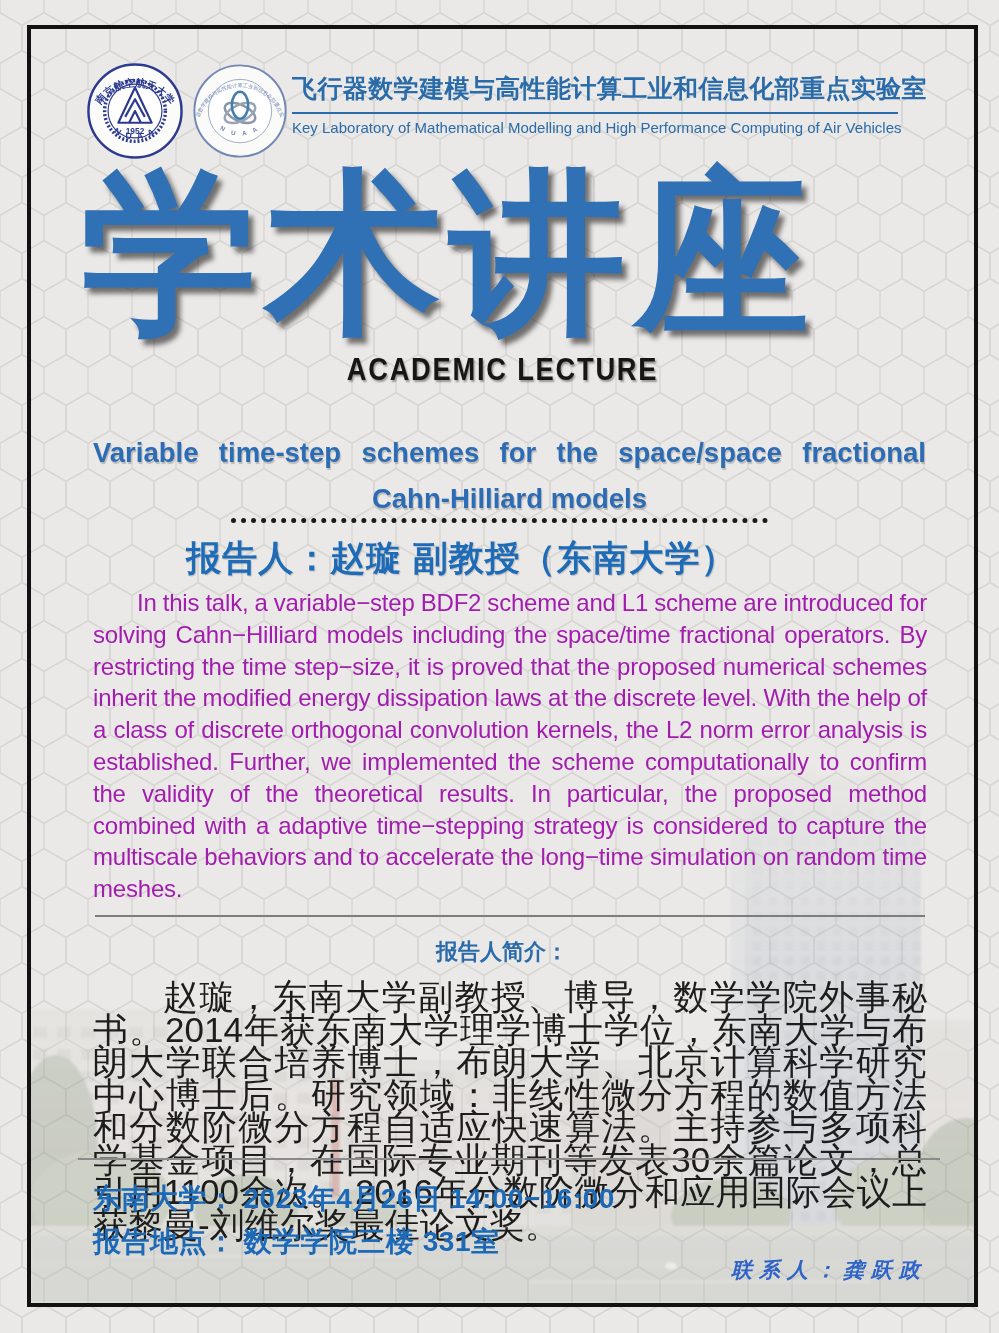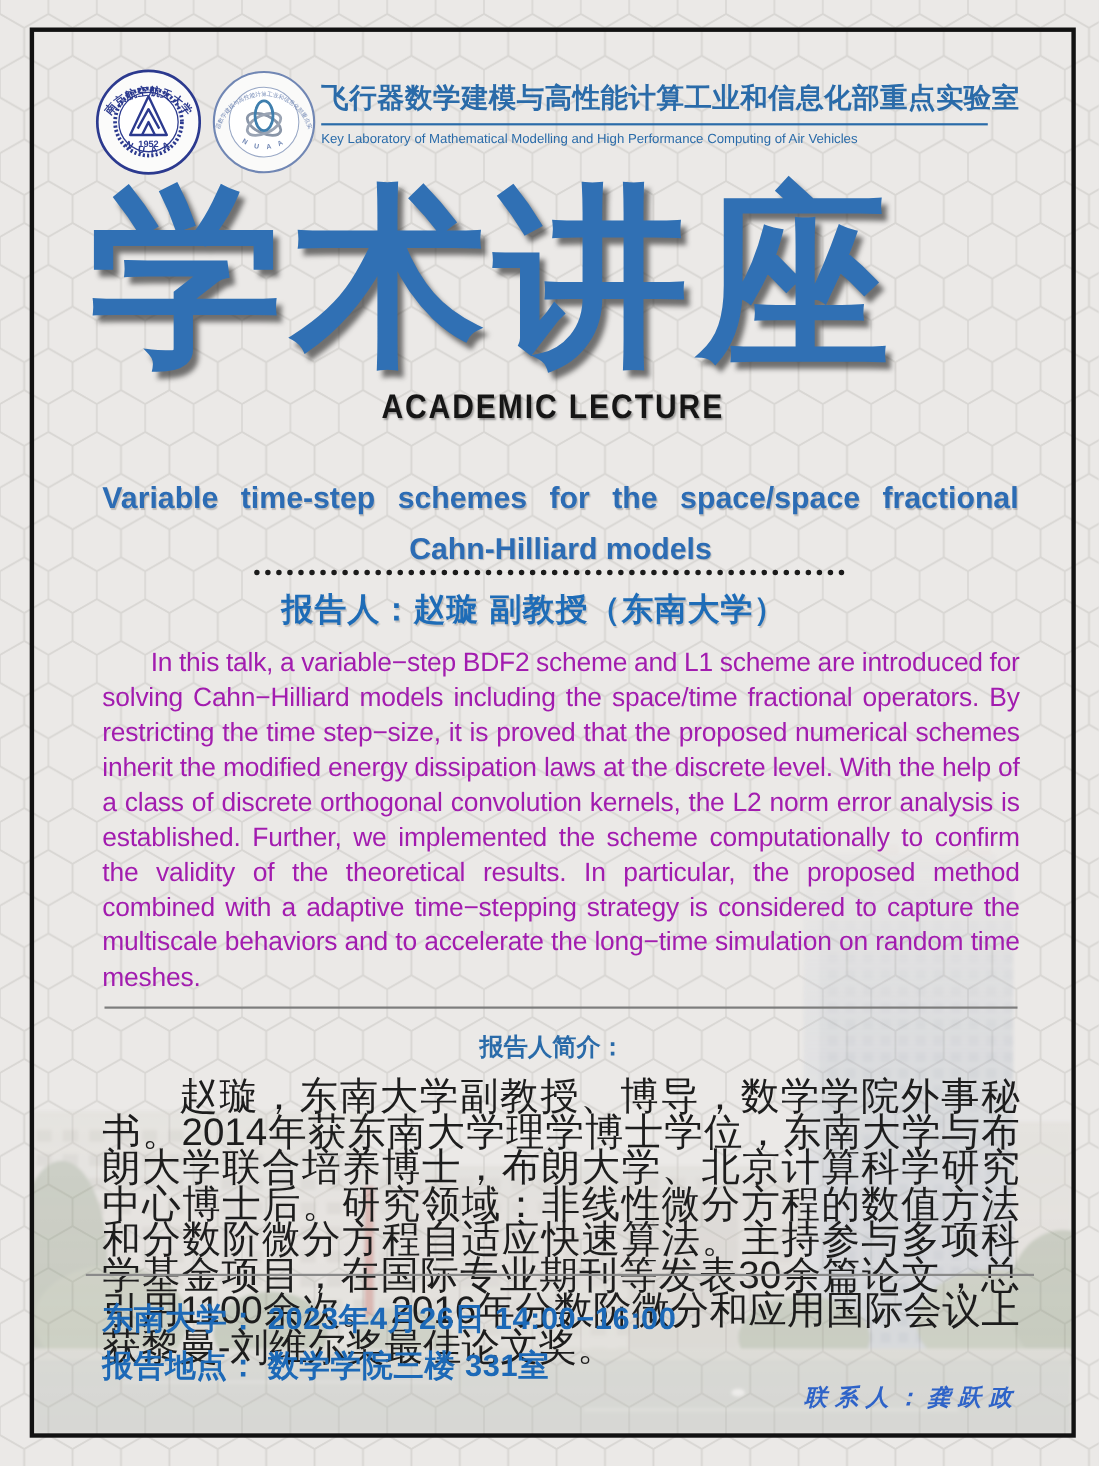--- a/index.html
+++ b/index.html
@@ -17,21 +17,21 @@
   .layer{position:absolute;left:0;top:0;width:999px;height:1333px;z-index:3;}
 
   .logos{position:absolute;left:86px;top:62px;display:flex;gap:8px;align-items:center;}
 
   .header-text{position:absolute;left:292px;top:72px;width:606px;}
   .header-title-cn{
     font-size:25px;font-weight:bold;color:#2a6ba9;letter-spacing:0.4px;
     white-space:nowrap;
   }
   .header-rule{border:none;border-top:2px solid #2a6ba9;margin:7px 0 5px 0;}
-  .header-title-en{font-size:12px;color:#2a6ba9;white-space:nowrap;}
+  .header-title-en{font-size:15px;color:#2a6ba9;white-space:nowrap;}
 
   .banner-cn{
     position:absolute;left:31px;top:160px;width:837px;text-align:center;
     font-size:176px;line-height:186px;font-weight:bold;color:#3070b4;
     letter-spacing:8px;text-shadow:5px 6px 5px rgba(30,30,30,0.6);
     white-space:nowrap;
   }
   .banner-en{
     position:absolute;left:31px;top:352px;width:943px;text-align:center;
     font-size:31px;font-weight:bold;color:#161616;letter-spacing:2px;
@@ -47,23 +47,22 @@
   .lt-line1{text-align:justify;text-align-last:justify;}
   .lt-line2{text-align:center;}
 
   .dotted-sep{
     position:absolute;left:231px;top:518px;width:537px;height:0;
     border-top:5px dotted #1b1b1b;
   }
 
   .speaker-line{
     position:absolute;left:31px;top:535px;width:861px;text-align:center;
-    font-size:29px;font-weight:bold;color:#1e6cb7;letter-spacing:1px;
+    font-size:35px;font-weight:bold;color:#1e6cb7;letter-spacing:1px;
     text-shadow:1px 1px 1px rgba(0,0,0,0.18);
-    padding-left:24px;
   }
 
   .abstract{
     position:absolute;left:93px;top:587px;width:834px;
     font-size:24px;line-height:31.8px;color:#a21caf;
     text-align:justify;text-indent:44px;letter-spacing:-0.2px;word-spacing:-0.5px;
   }
 
   .rule-1{position:absolute;left:95px;top:915px;width:830px;border:none;border-top:2px solid #7d7d7d;margin:0;}
   .rule-2{position:absolute;left:78px;top:1158px;width:862px;border:none;border-top:2px solid #8a8a8a;margin:0;}

